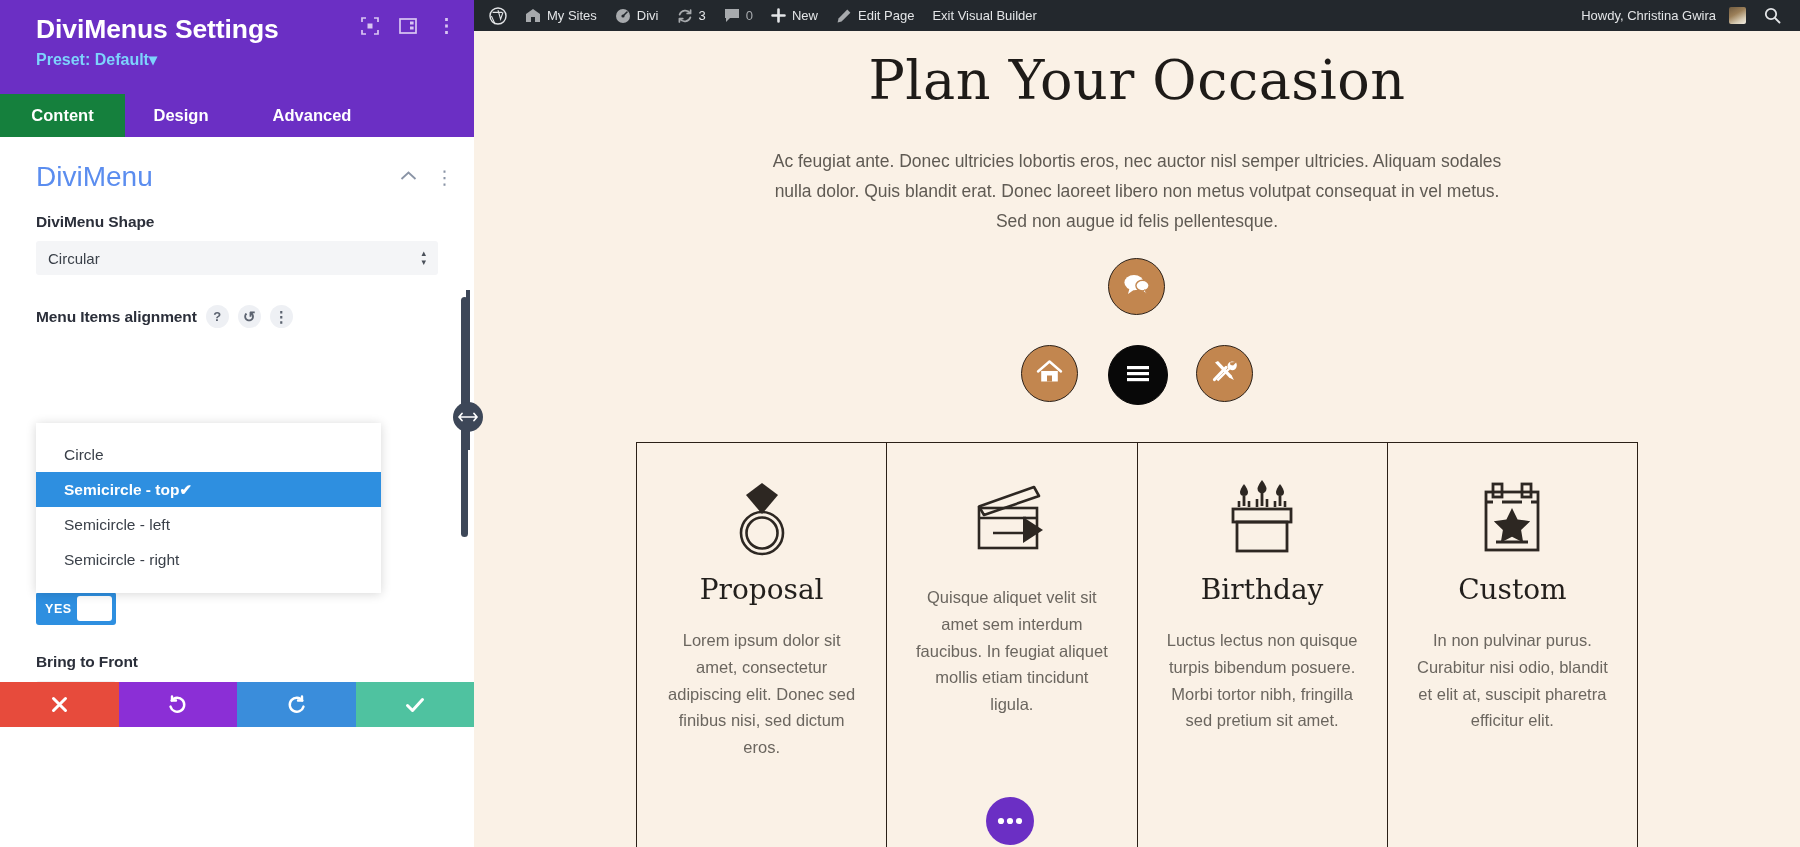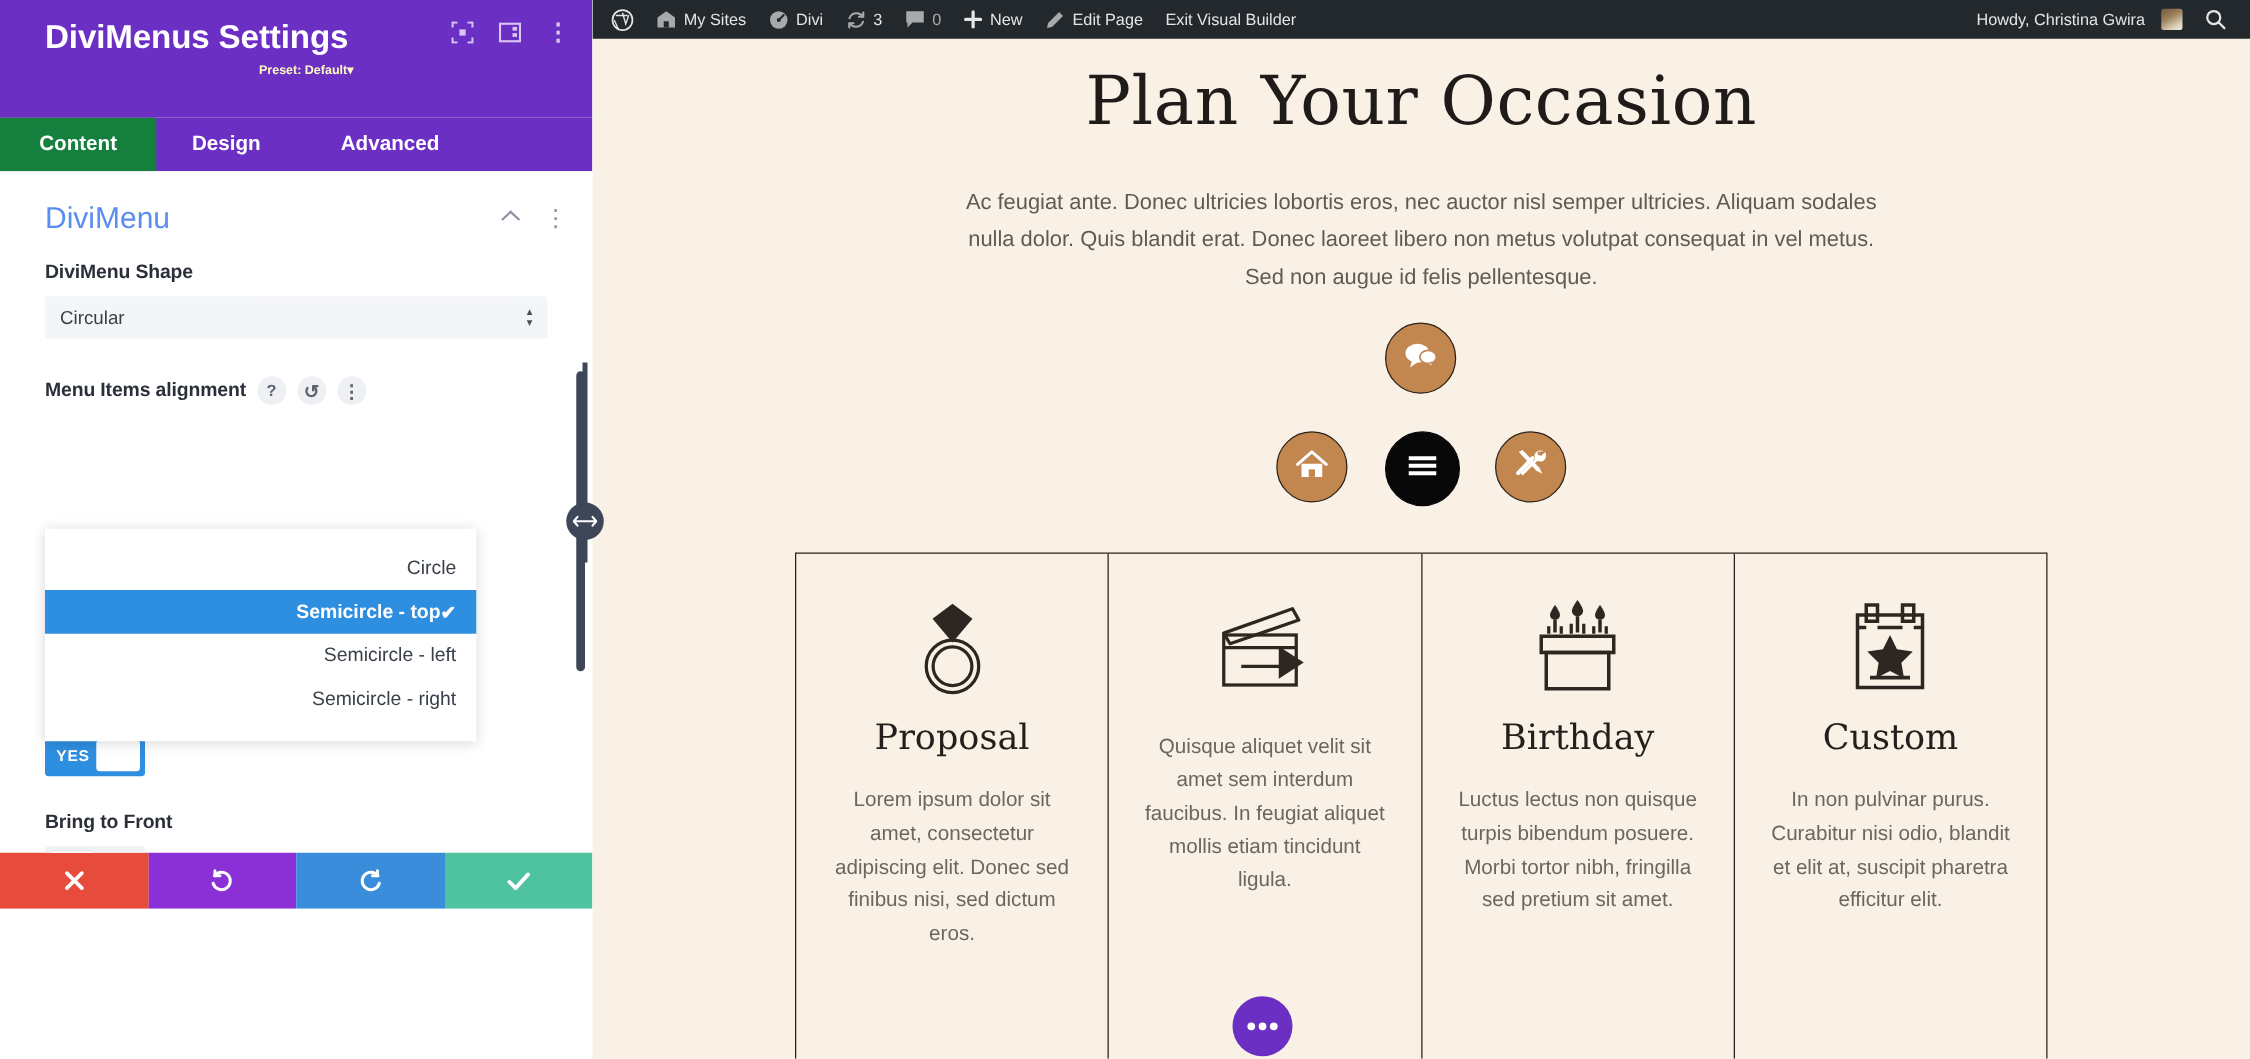--- a/index.html
+++ b/index.html
@@ -26,25 +26,24 @@
     height: 94px;
   }
   .sp-title {
     color: #ffffff;
     font-size: 26.5px;
     font-weight: bold;
     letter-spacing: -0.1px;
     line-height: 1.15;
   }
   .sp-preset {
-    color: #fef9c3;
-    font-size: 10px;
+    color: #7dd3fc;
+    font-size: 16px;
     font-weight: bold;
     margin-top: 6px;
-    text-align: center;
   }
   .sp-header-icons {
     position: absolute; right: 18px; top: 14px;
     display: flex; align-items: center; gap: 20px;
   }
   .sp-hicon { color: #d9c6f2; display: flex; align-items: center; cursor: pointer; }
   .sp-tabs { display: flex; background: #6b2fc4; height: 43px; }
   .sp-tab {
     flex: 0 0 auto;
     color: #ffffff;
@@ -65,21 +64,21 @@
     overflow: hidden;
     background: #fff;
   }
   .sp-scroll { padding: 0 0 0 0; position: relative; }
 
   .module-head {
     display: flex; align-items: center;
     padding: 24px 20px 10px 36px;
     justify-content: space-between;
   }
-  .module-title { color: #5b8def; font-size: 24px; }
+  .module-title { color: #5b8def; font-size: 28px; }
   .module-head-icons { display: flex; align-items: center; gap: 18px; color: #8a94a6; }
 
   .field { padding: 10px 36px 0 36px; }
   .field-label {
     font-size: 15.5px; color: #2b2f3a; font-weight: bold;
     display: flex; align-items: center; gap: 9px;
   }
   .field-label .lbl-txt { letter-spacing: -0.1px; }
   .icon-btn {
     width: 23px; height: 23px; border-radius: 50%;
@@ -104,21 +103,21 @@
     position: absolute;
     left: 36px; top: 286px;
     width: 345px;
     background: #fff;
     box-shadow: 0 1px 10px rgba(0,0,0,0.16);
     z-index: 30;
     padding: 14px 0 16px 0;
   }
   .dd-item {
     height: 35px;
-    display: flex; align-items: center; justify-content: flex-end;
+    display: flex; align-items: center; justify-content: flex-start;
     padding: 0 16px 0 28px;
     font-size: 15.5px;
     color: #3a4049;
     cursor: pointer;
   }
   .dd-item.selected {
     background: #2e8fe0;
     color: #ffffff;
     font-weight: bold;
   }

